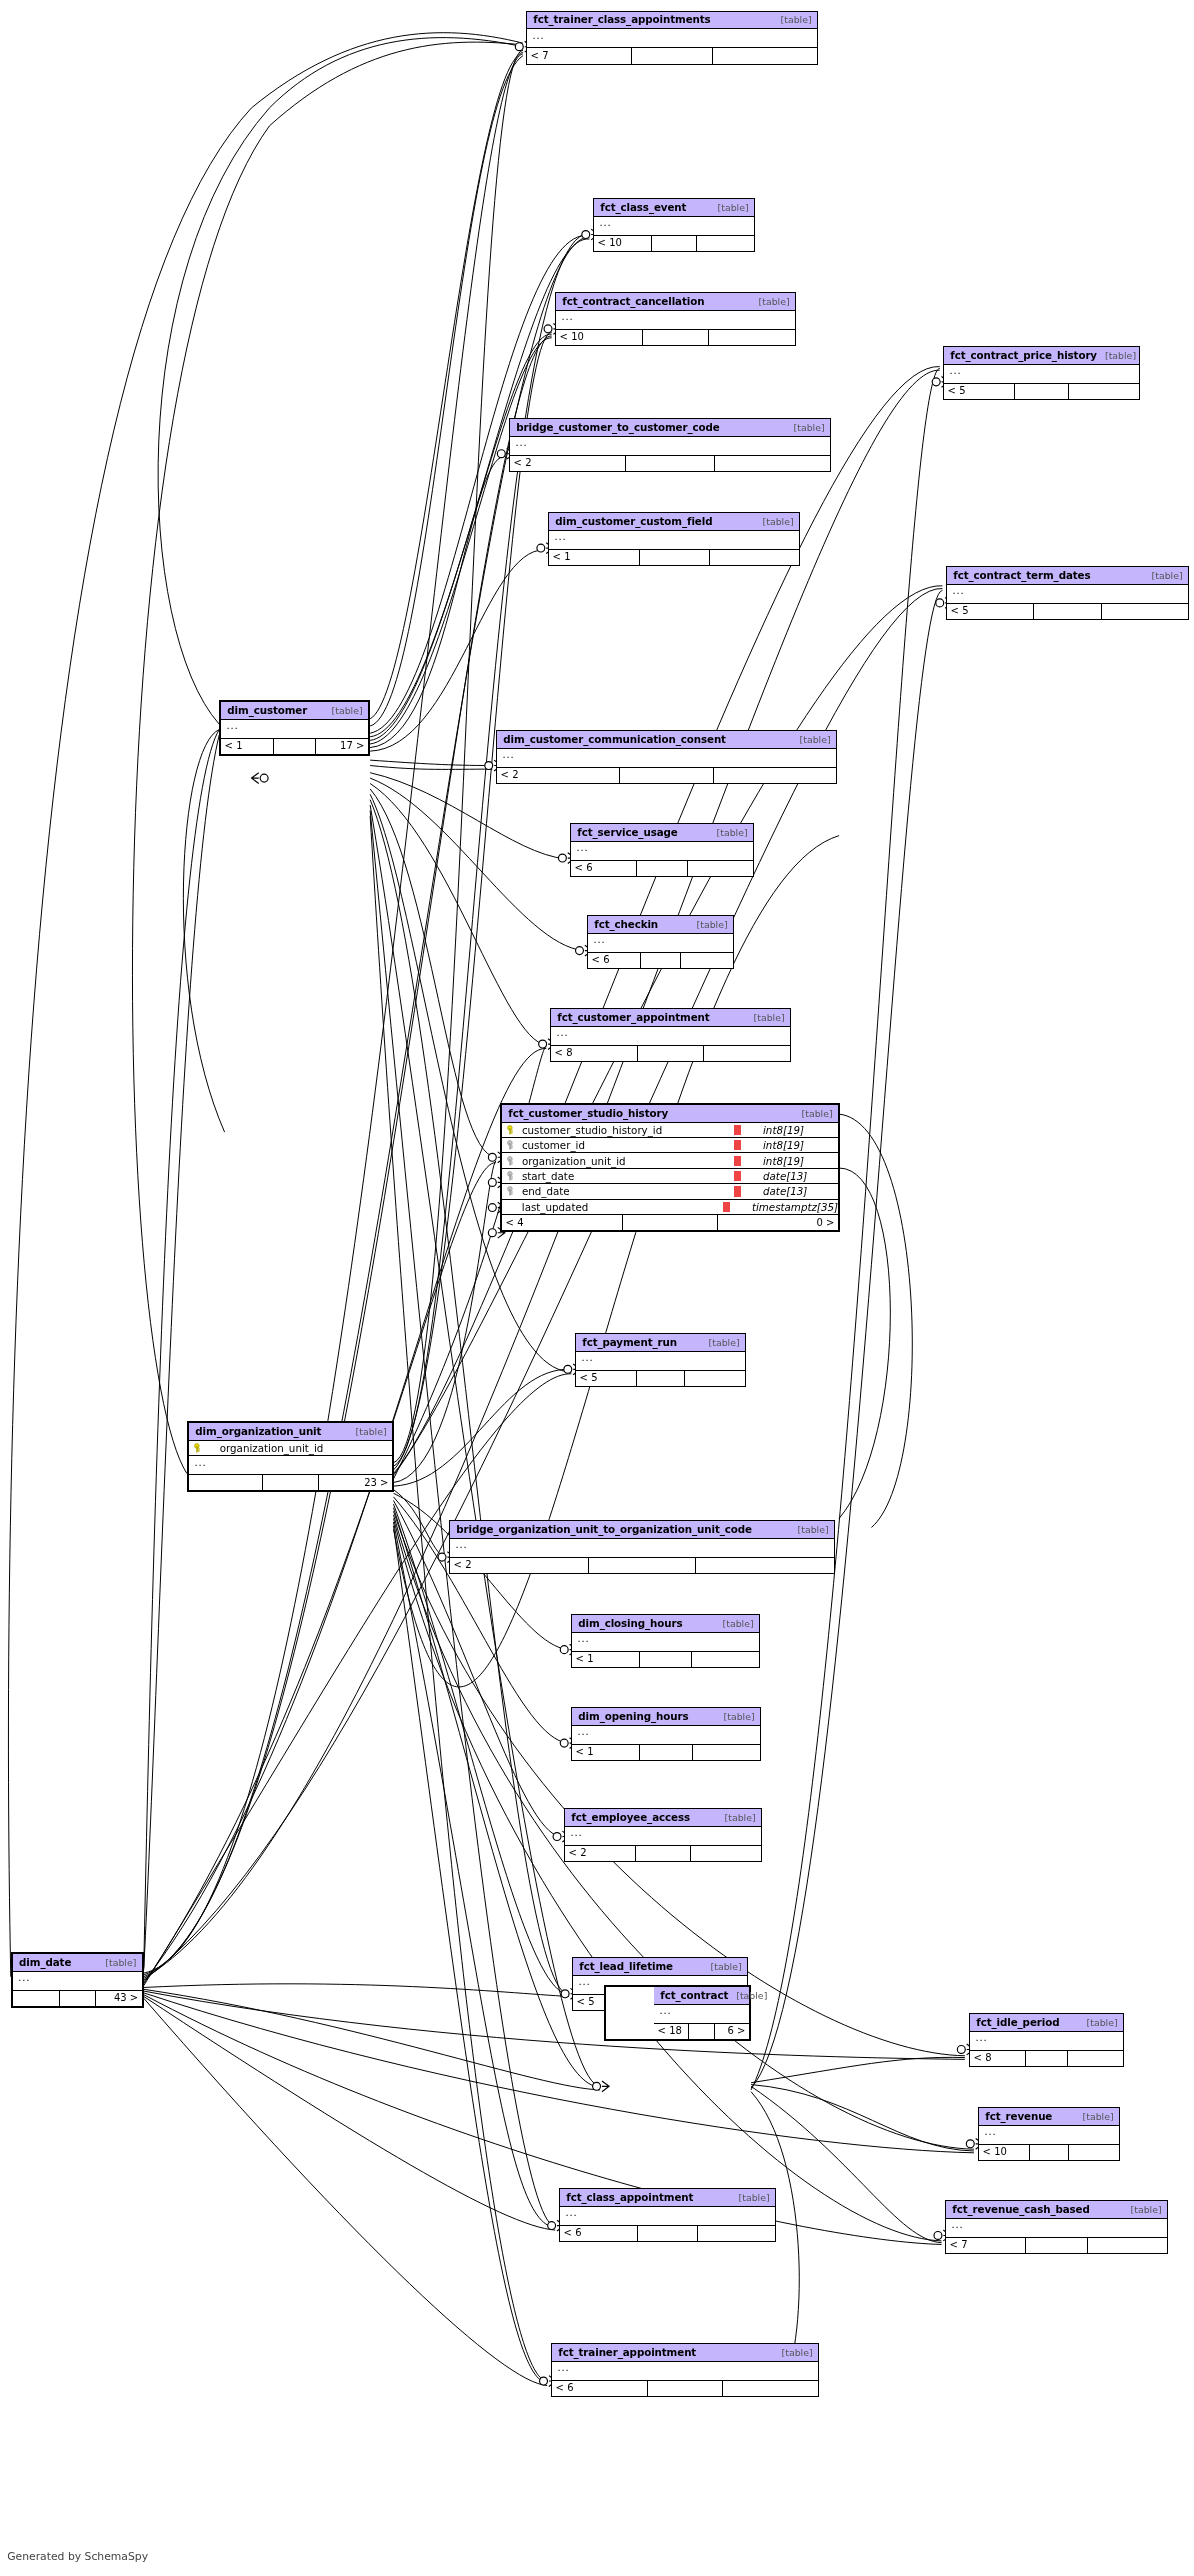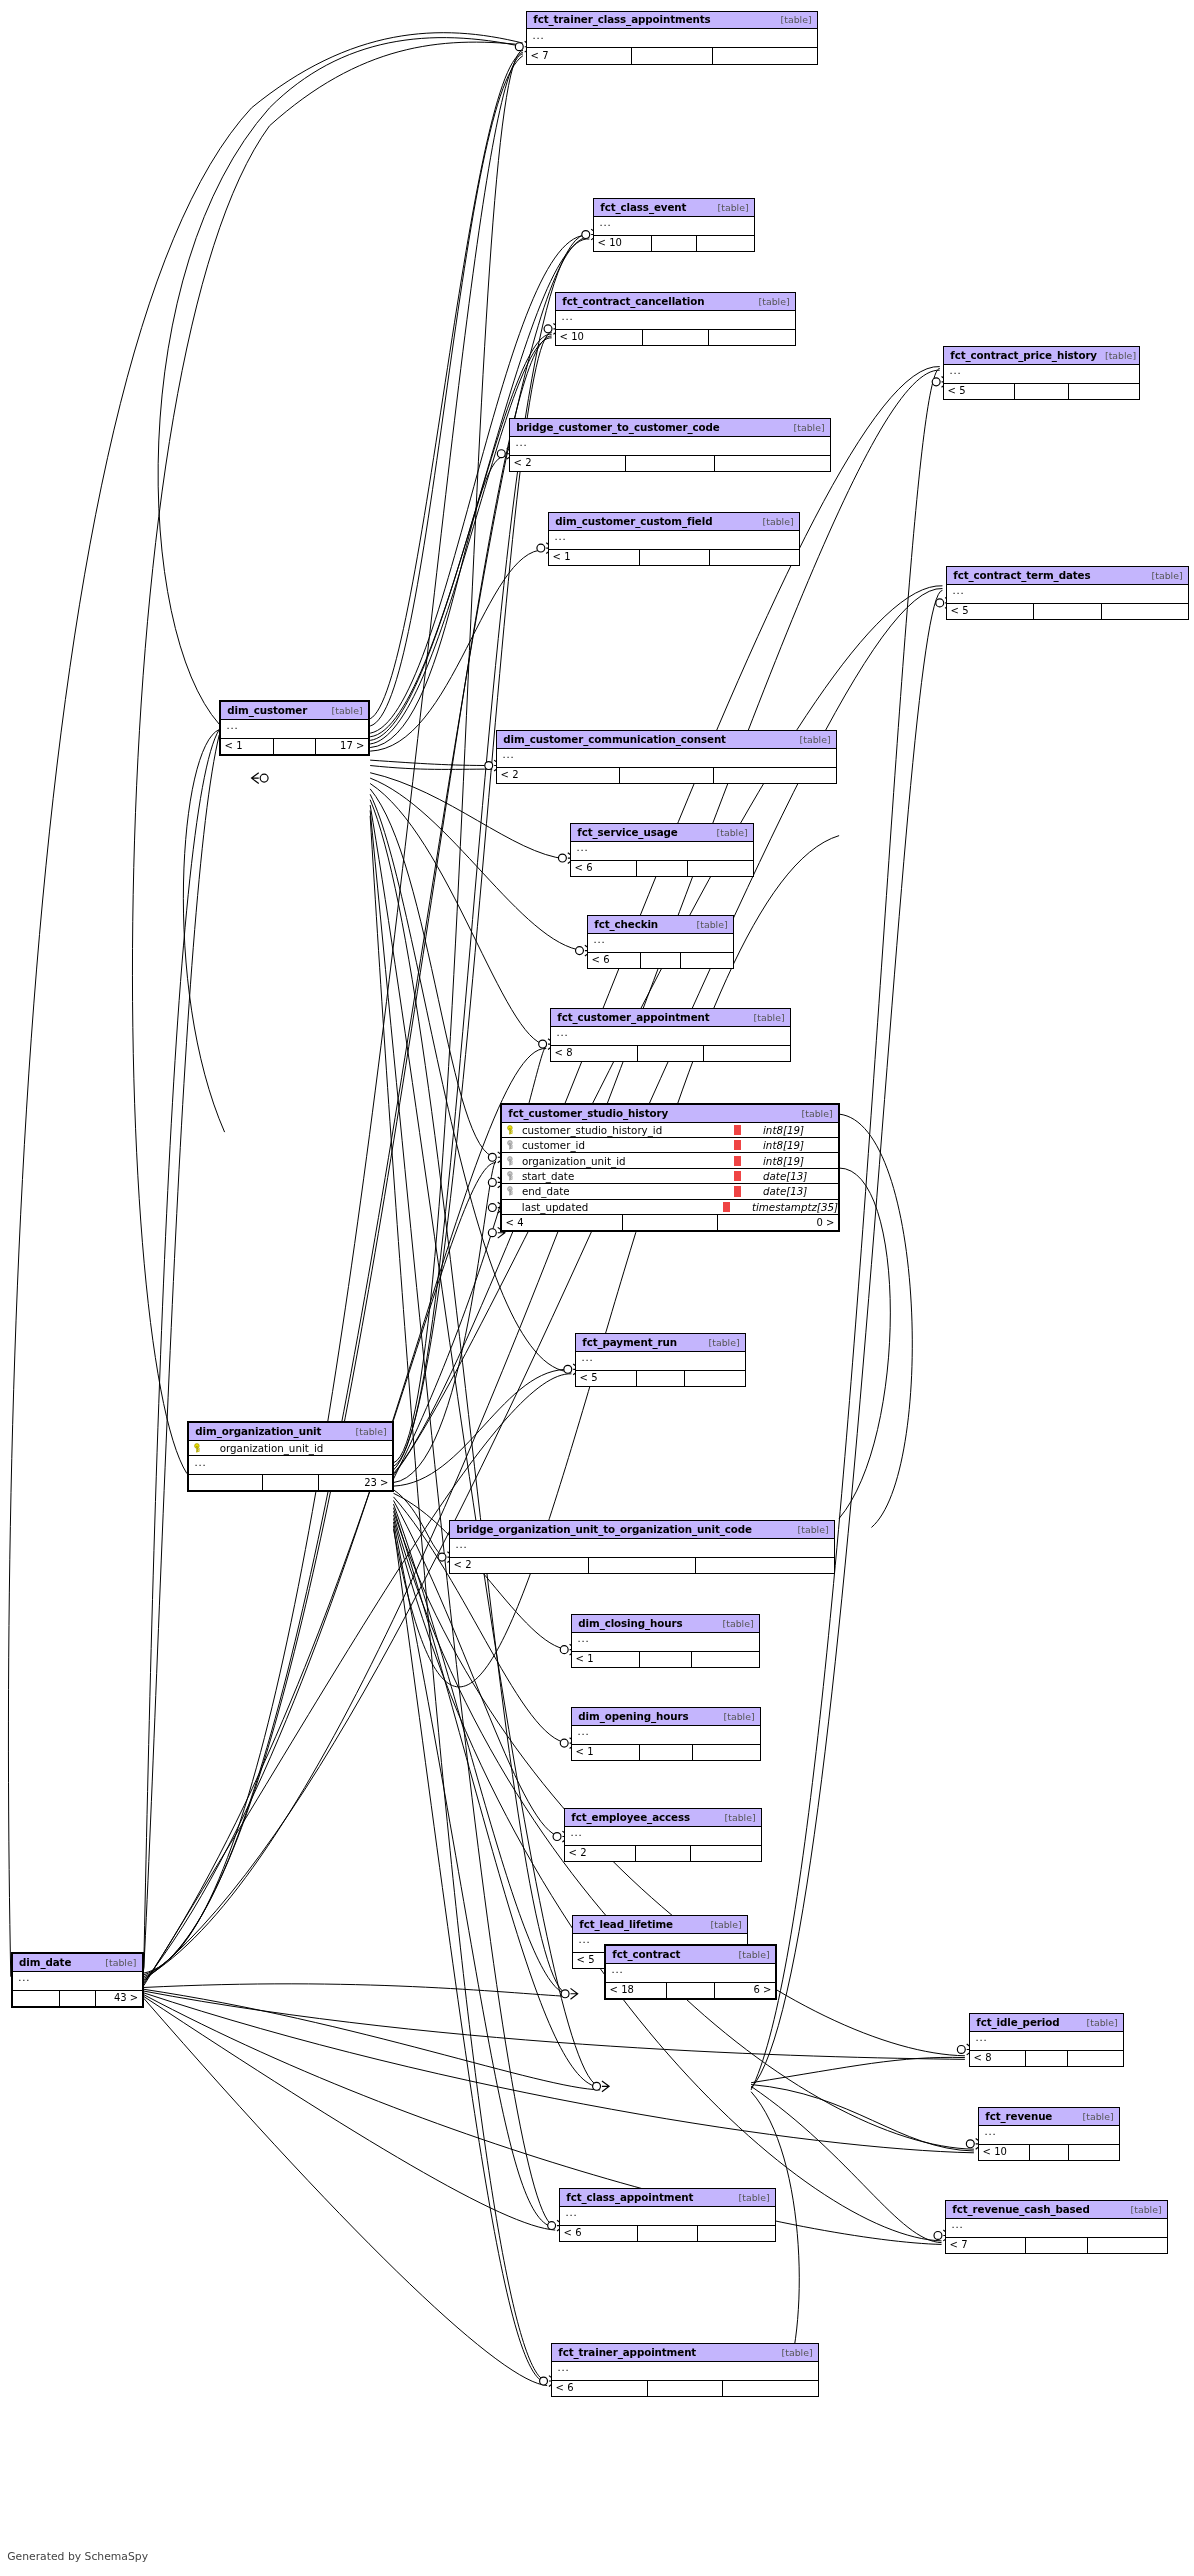--- a/index.html
+++ b/index.html
@@ -636,21 +636,21 @@
           <span class="tbl-name">fct_employee_access</span>
           <span class="tbl-kind">[table]</span>
         </div>
         <div class="tbl-ellipsis">...</div>
         <div class="tbl-footer">
           <div class="ft-left">&lt; 2</div>
           <div class="ft-mid"></div>
           <div class="ft-right"></div>
         </div>
       </div>
-      <div class="table-node" style="left: 572px; top: 1915px; width: 176px;">
+      <div class="table-node" style="left: 572px; top: 1957px; width: 176px;">
         <div class="tbl-header">
           <span class="tbl-name">fct_lead_lifetime</span>
           <span class="tbl-kind">[table]</span>
         </div>
         <div class="tbl-ellipsis">...</div>
         <div class="tbl-footer">
           <div class="ft-left">&lt; 5</div>
           <div class="ft-mid"></div>
           <div class="ft-right"></div>
         </div>
@@ -660,21 +660,21 @@
           <span class="tbl-name">fct_idle_period</span>
           <span class="tbl-kind">[table]</span>
         </div>
         <div class="tbl-ellipsis">...</div>
         <div class="tbl-footer">
           <div class="ft-left">&lt; 8</div>
           <div class="ft-mid"></div>
           <div class="ft-right"></div>
         </div>
       </div>
-      <div class="table-node emphasis" style="left: 604px; top: 1944px; width: 173px;">
+      <div class="table-node emphasis" style="left: 604px; top: 1985px; width: 147px; padding-left: 48px;">
         <div class="tbl-header">
           <span class="tbl-name">fct_contract</span>
           <span class="tbl-kind">[table]</span>
         </div>
         <div class="tbl-ellipsis">...</div>
         <div class="tbl-footer">
           <div class="ft-left">&lt; 18</div>
           <div class="ft-mid"></div>
           <div class="ft-right">6 &gt;</div>
         </div>

